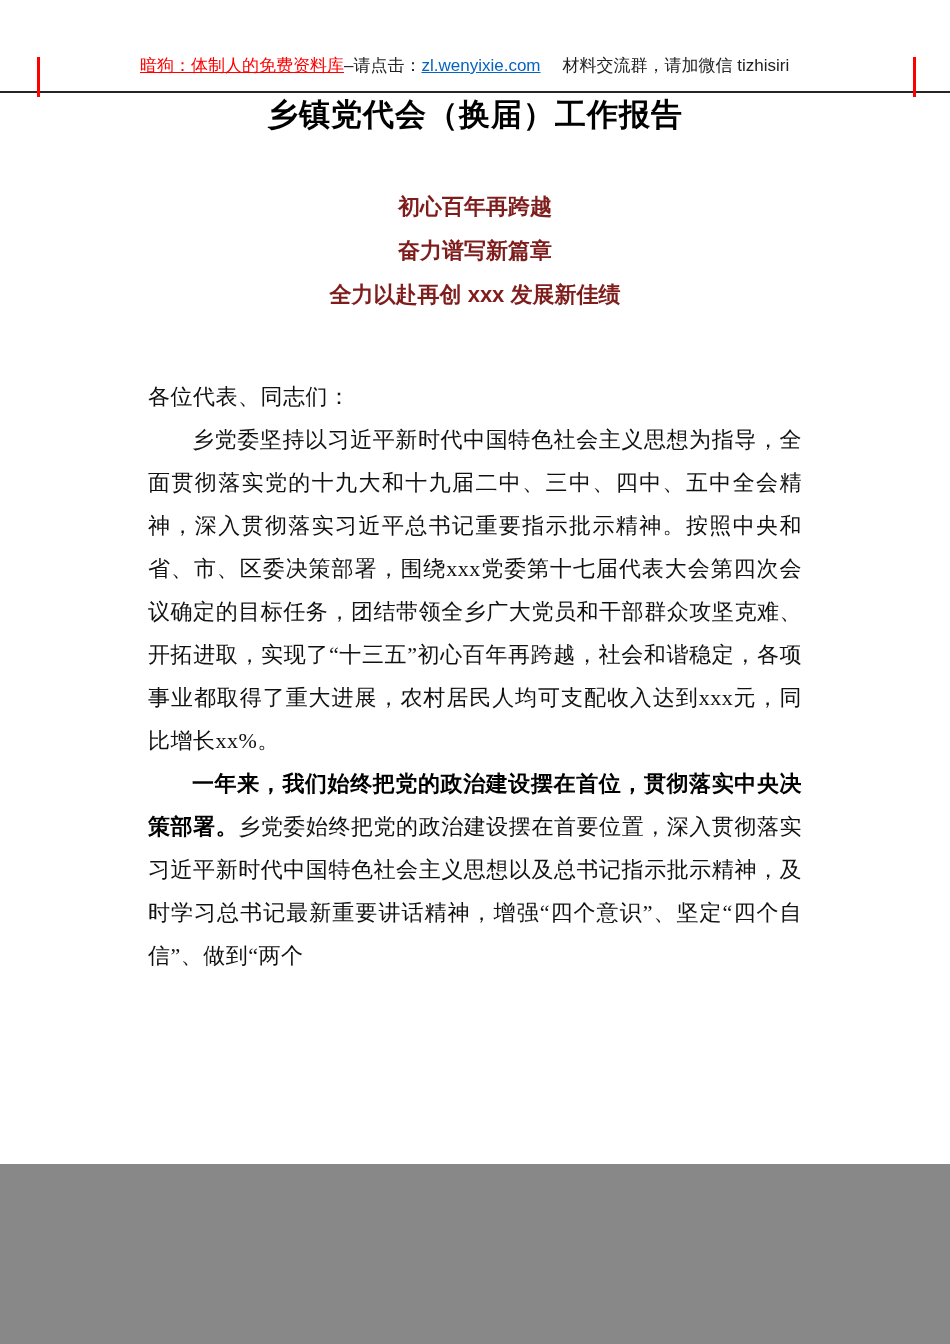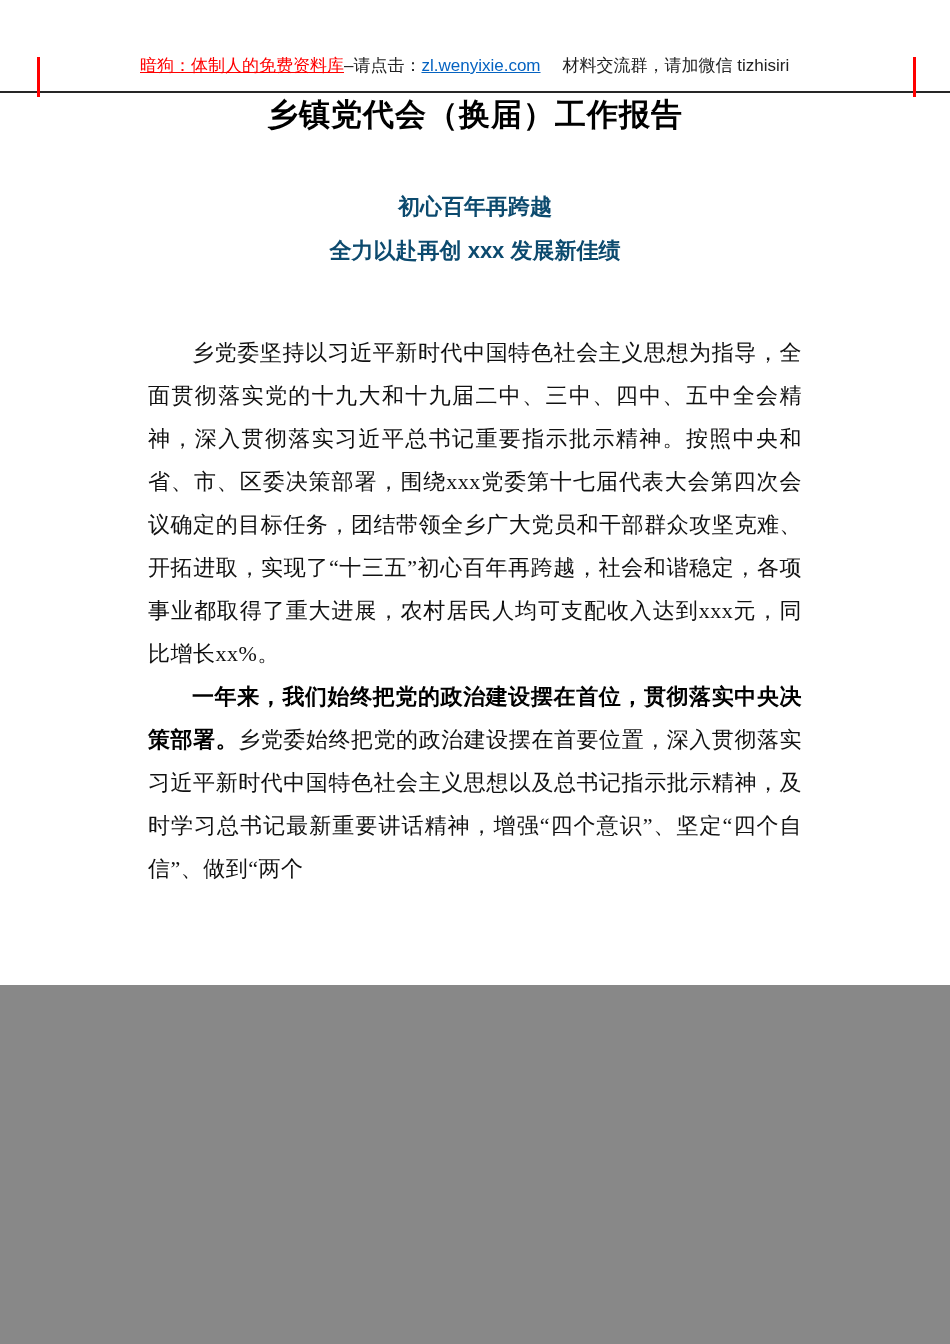--- a/index.html
+++ b/index.html
@@ -1,20 +1,20 @@
 <!DOCTYPE html>
 <html><head>
 <meta charset="utf-8">
 <style>
   * { margin: 0; padding: 0; box-sizing: border-box; }
   html, body { background: #888; }
   .page {
     position: relative;
     width: 950px;
-    height: 985px;
+    height: 1164px;
     margin: 0 auto;
     background: #ffffff;
     overflow: hidden;
     font-family: "Liberation Serif", "DejaVu Serif", serif;
     color: #1a1a1a;
   }
   
   .rev-mark {
     position: absolute;
     top: 57px;
@@ -56,21 +56,21 @@
     line-height: 44px;
     color: #000;
     letter-spacing: 1px;
   }
   .subtitles { margin-top: 48px; text-align: center; }
   .subtitle {
     font-family: "Liberation Sans", "DejaVu Sans", sans-serif;
     font-weight: 700;
     font-size: 22px;
     line-height: 44px;
-    color: #0c4a6e;
+    color: #7f1d1d;
   }
   .body-block { margin-top: 58px; }
   .body-text {
     font-size: 22px;
     line-height: 43px;
     text-align: justify;
     letter-spacing: 0.5px;
     color: #111;
   }
   .indent { text-indent: 2em; }
@@ -99,22 +99,24 @@
   <header class="page-header">
     <span class="brand">暗狗：体制人的免费资料库</span><span class="prompt">–请点击：</span><a class="site-link">zl.wenyixie.com</a><span class="suffix">材料交流群，请加微信 tizhisiri</span>
   </header>
 
   <main class="content">
 
     <h1 class="doc-title">乡镇党代会（换届）工作报告</h1>
 
     <div class="subtitles">
       <div class="subtitle">初心百年再跨越</div>
+      <div class="subtitle">奋力谱写新篇章</div>
       <div class="subtitle">全力以赴再创 xxx 发展新佳绩</div>
     </div>
 
     <div class="body-block">
+      <p class="body-text">各位代表、同志们：</p>
       <p class="body-text indent">乡党委坚持以习近平新时代中国特色社会主义思想为指导，全面贯彻落实党的十九大和十九届二中、三中、四中、五中全会精神，深入贯彻落实习近平总书记重要指示批示精神。按照中央和省、市、区委决策部署，围绕xxx党委第十七届代表大会第四次会议确定的目标任务，团结带领全乡广大党员和干部群众攻坚克难、开拓进取，实现了“十三五”初心百年再跨越，社会和谐稳定，各项事业都取得了重大进展，农村居民人均可支配收入达到xxx元，同比增长xx%。</p>
       <p class="body-text indent"><span class="bold-lead">一年来，我们始终把党的政治建设摆在首位，贯彻落实中央决策部署。</span><span>乡党委始终把党的政治建设摆在首要位置，深入贯彻落实习近平新时代中国特色社会主义思想以及总书记指示批示精神，及时学习总书记最新重要讲话精神，增强“四个意识”、坚定“四个自信”、做到“两个</span></p>
     </div>
 
   </main>
 </div>
 
 </body></html>

